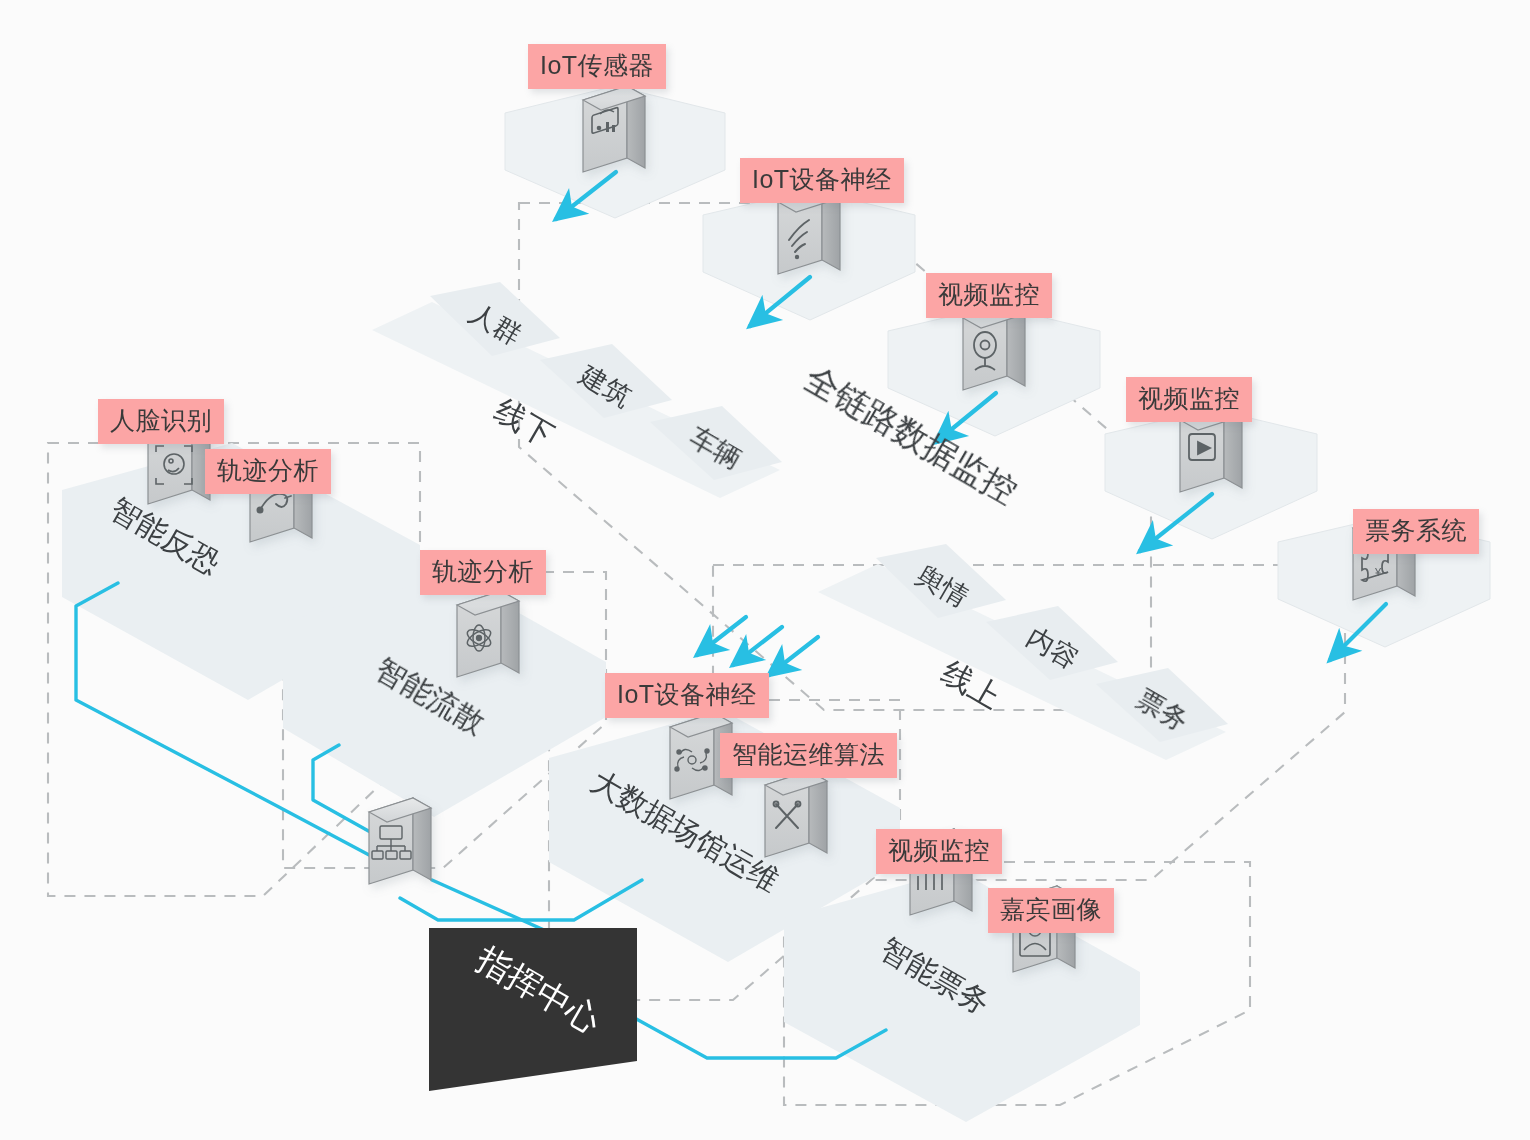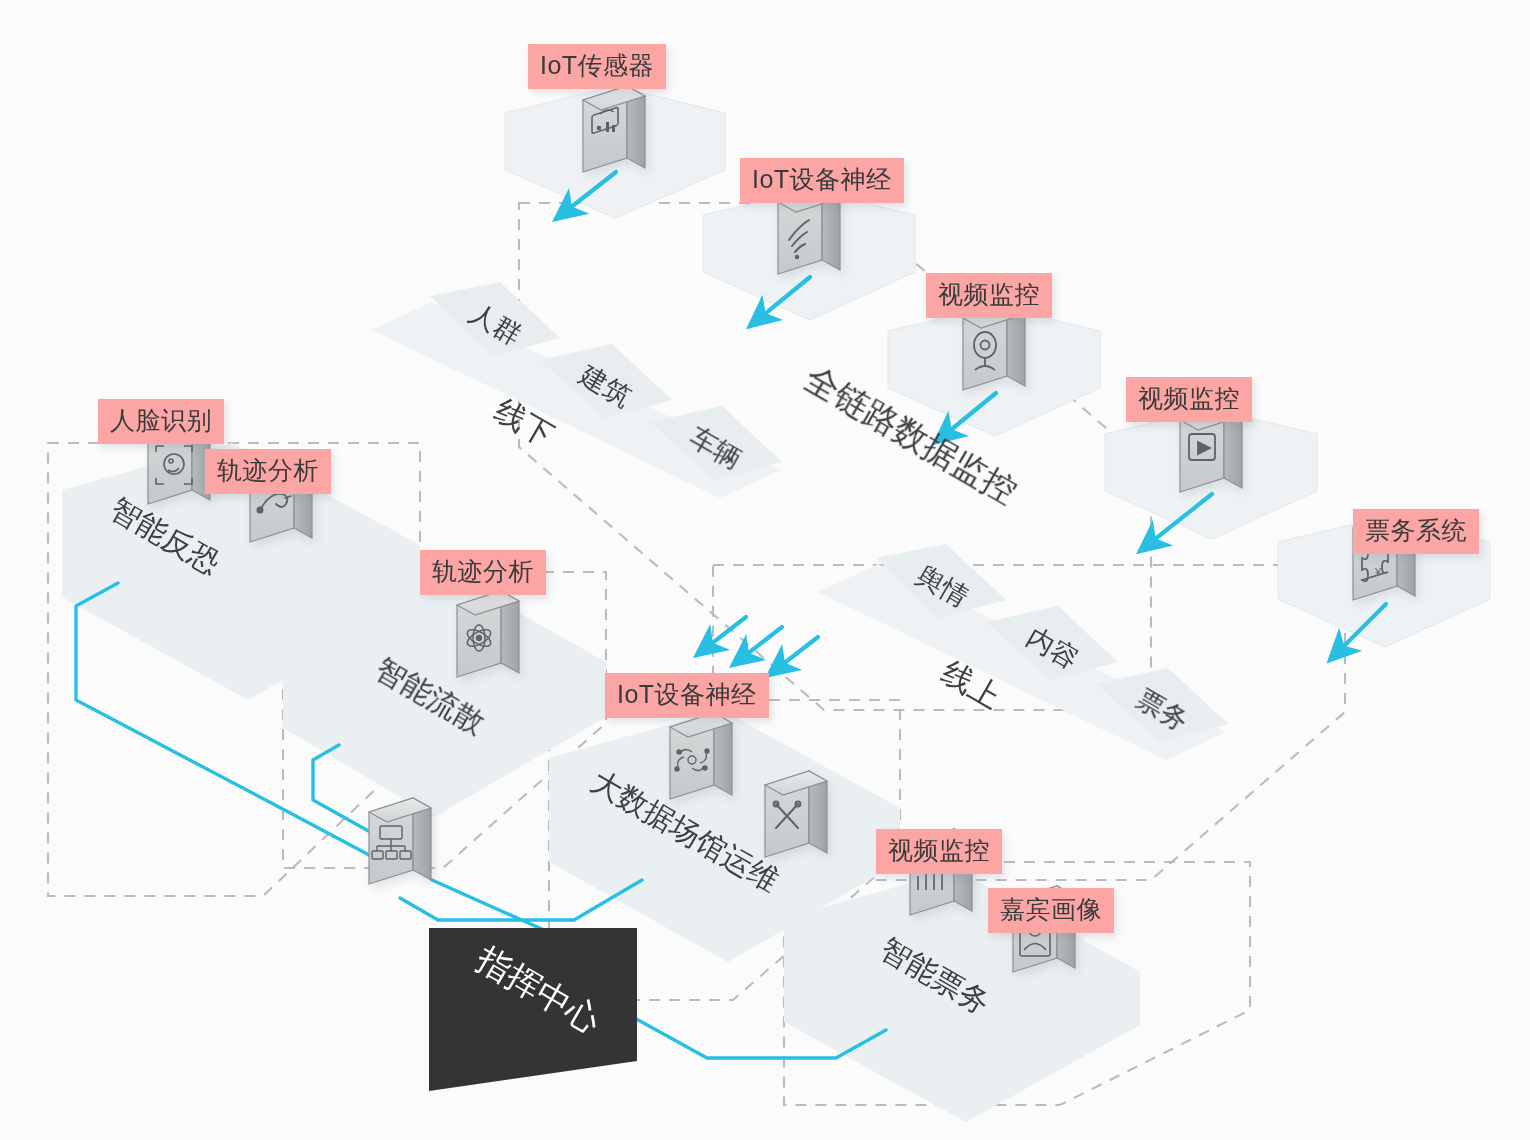--- a/index.html
+++ b/index.html
@@ -334,20 +334,23 @@
   </div>
   <div class="chip" style="left:205px;top:449px;">
     <span>轨迹分析</span>
   </div>
   <div class="chip" style="left:420px;top:550px;">
     <span>轨迹分析</span>
   </div>
   <div class="chip" style="left:605px;top:673px;">
     <span>IoT设备神经</span>
   </div>
+  <div class="chip" style="left:720px;top:733px;">
+    <span>智能运维算法</span>
+  </div>
   <div class="chip" style="left:876px;top:829px;">
     <span>视频监控</span>
   </div>
   <div class="chip" style="left:988px;top:888px;">
     <span>嘉宾画像</span>
   </div>
 
 
 </div>
 

